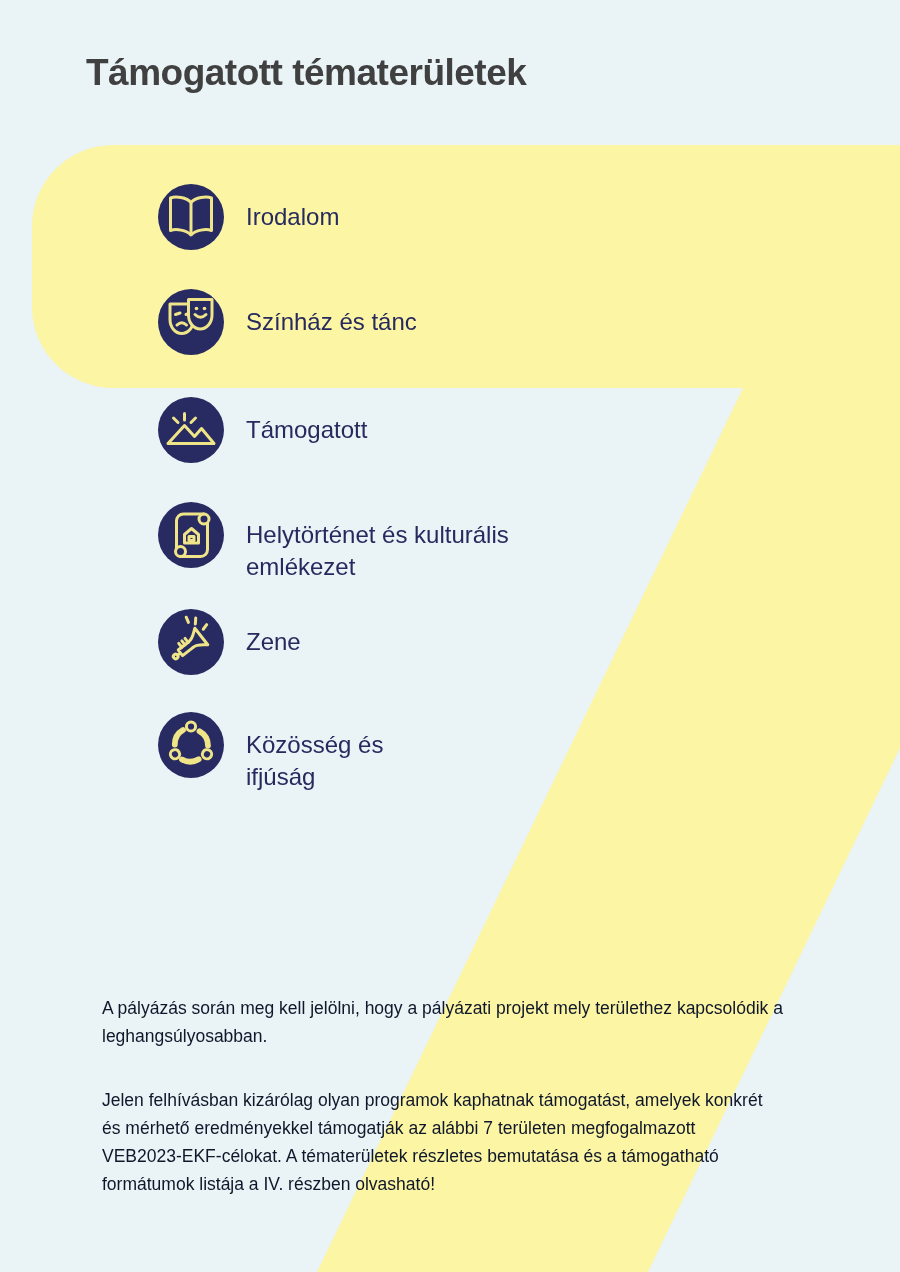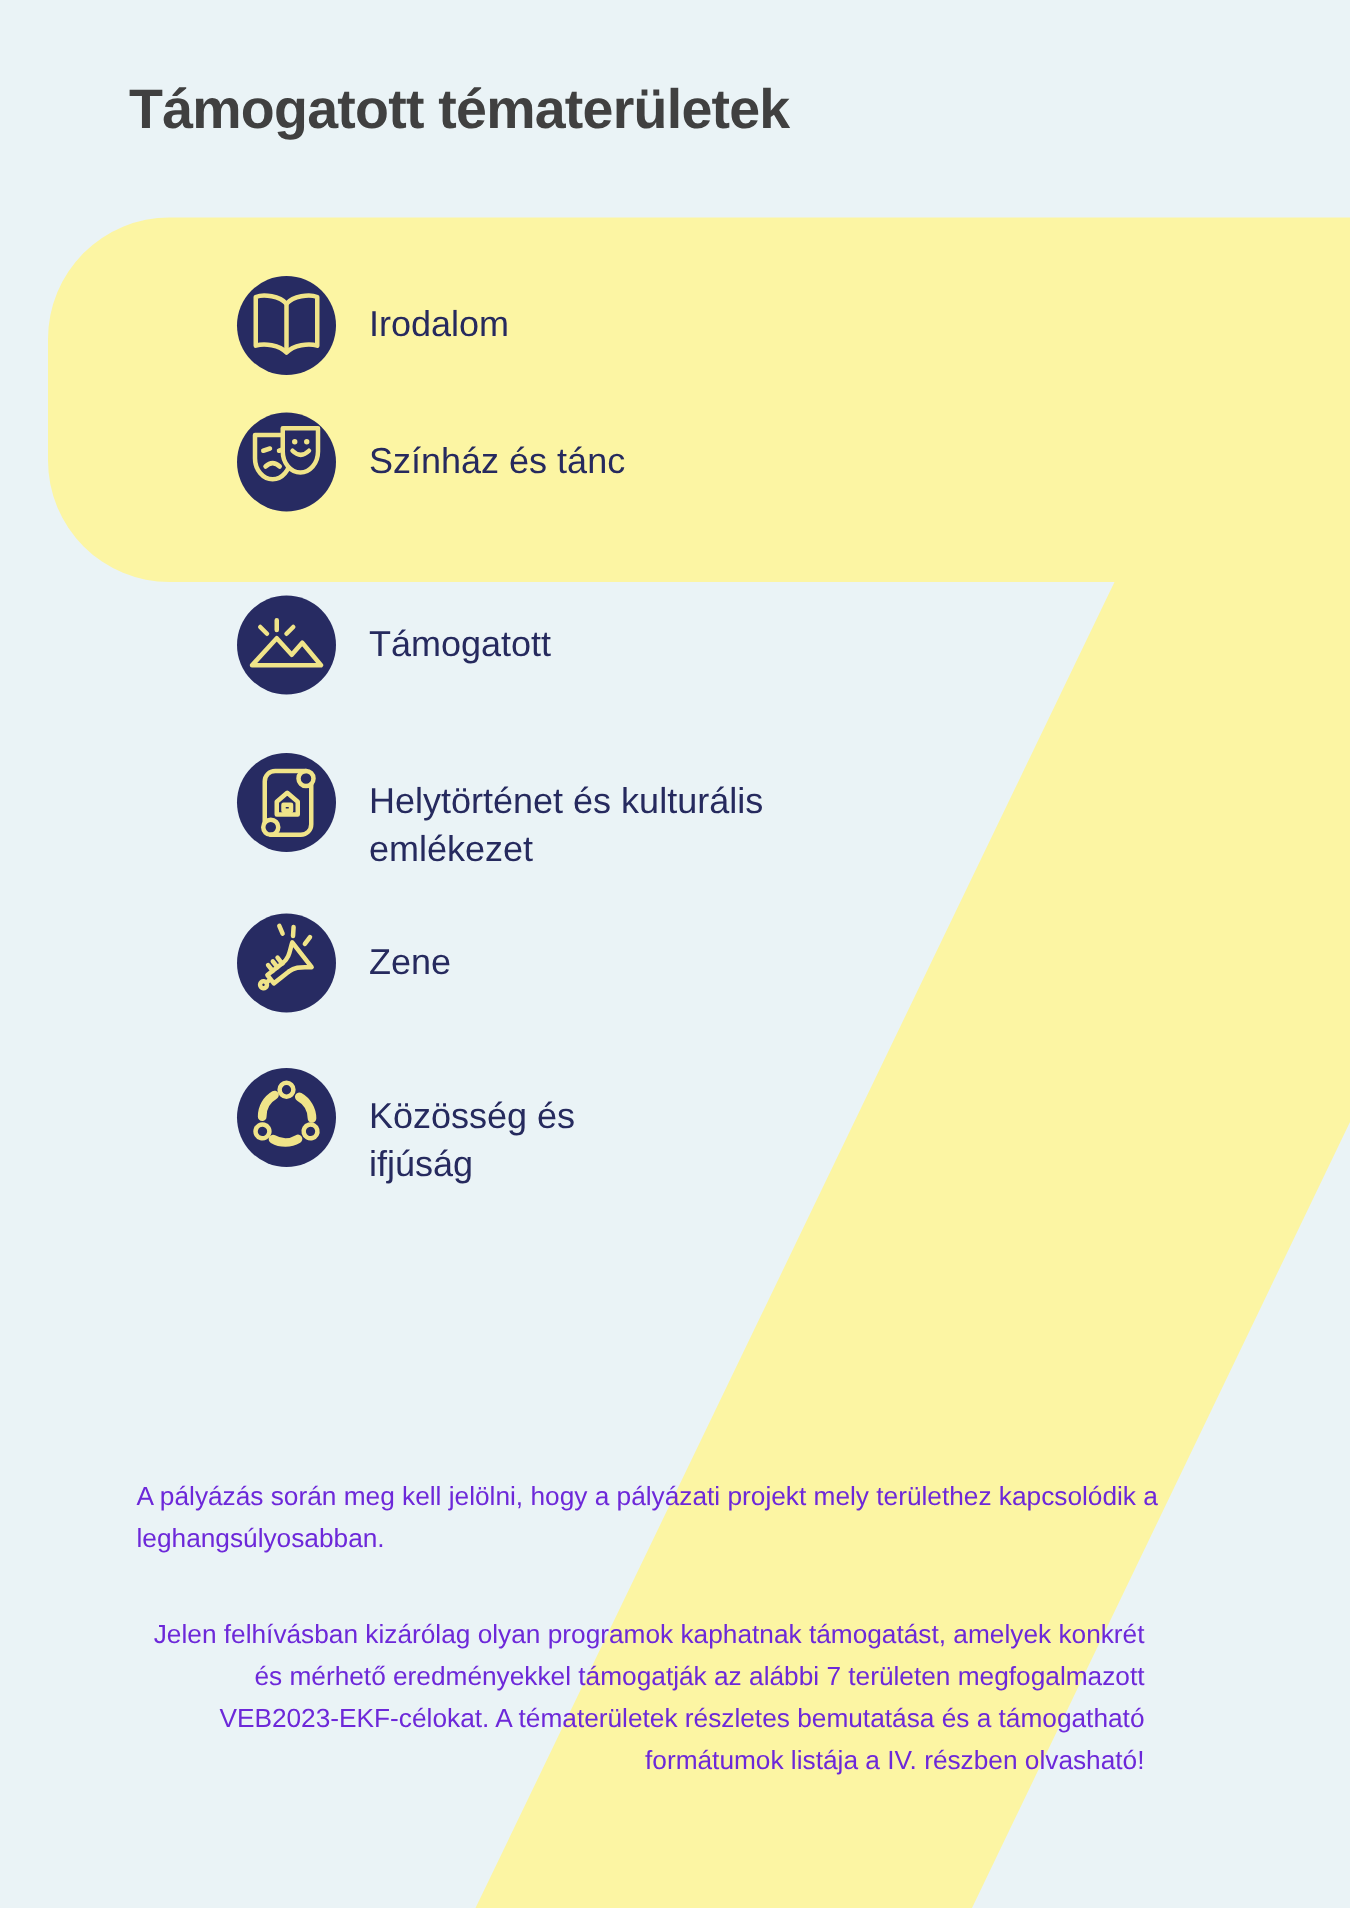--- a/index.html
+++ b/index.html
@@ -20,21 +20,21 @@
     color: #404040;
     letter-spacing: -0.5px;
   }
   .topics { position: absolute; left: 0; top: 0; z-index: 2; width: 100%; height: 100%; }
   .topic {
     position: absolute; left: 158px;
     display: flex; align-items: center;
     height: 66px;
   }
   .topic:nth-of-type(1) { top: 184px; }
-  .topic:nth-of-type(2) { top: 275px; }
+  .topic:nth-of-type(2) { top: 289px; }
   .topic:nth-of-type(3) { top: 397px; }
   .topic:nth-of-type(4) { top: 502px; }
   .topic:nth-of-type(5) { top: 609px; }
   .topic:nth-of-type(6) { top: 712px; }
   .topic:nth-of-type(7) { top: 819px; }
   .icon-circle {
     width: 66px; height: 66px; border-radius: 50%;
     background: #272b62;
     flex: 0 0 66px;
     display: flex; align-items: center; justify-content: center;
@@ -49,26 +49,26 @@
   .icon-circle svg .thick { stroke-width: 5.8; }
   .topic-label {
     margin-left: 22px;
     font-size: 24px; font-weight: 400; line-height: 32px;
     color: #262a5e;
     white-space: pre-line;
   }
   .topic-label.two { transform: translateY(16px); }
   .body-par {
     position: absolute; left: 86px; z-index: 2;
-    margin: 5px;
+    margin: 16px;
     font-size: 17.5px; line-height: 28px;
-    color: #6d28d9;
+    color: #0f172a;
   }
   .par-1 { top: 978px; width: 770px; }
-  .par-2 { top: 1070px; width: 672px; text-align: right; }
+  .par-2 { top: 1070px; width: 672px; }
 </style>
 </head>
 <body>
 
 <svg class="seven-shape" width="900" height="1272" viewBox="0 0 900 1272" aria-hidden="true">
   <path d="M113 145 H900 V748 L648 1272 H317 L743 388 H113
            A81 81 0 0 1 32 307 V226 A81 81 0 0 1 113 145 Z" fill="#fcf5a3"></path>
 </svg>
 
 <h1 class="page-title">Támogatott tématerületek</h1>

